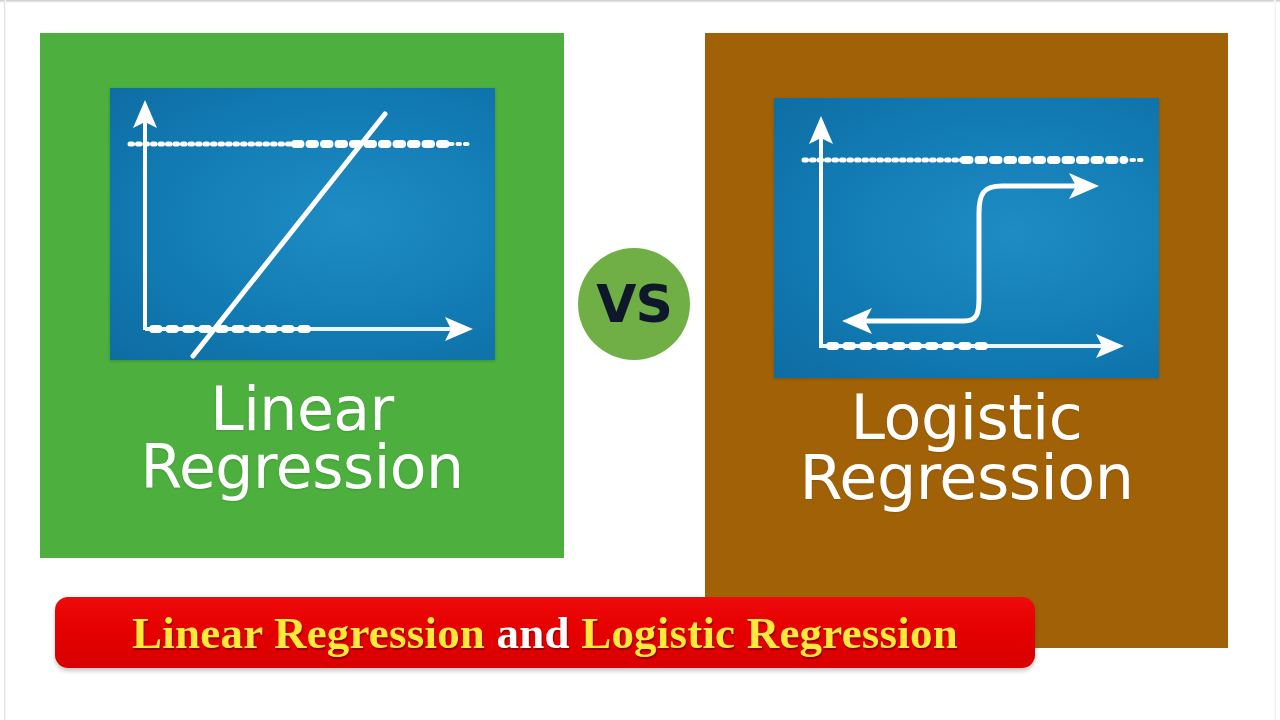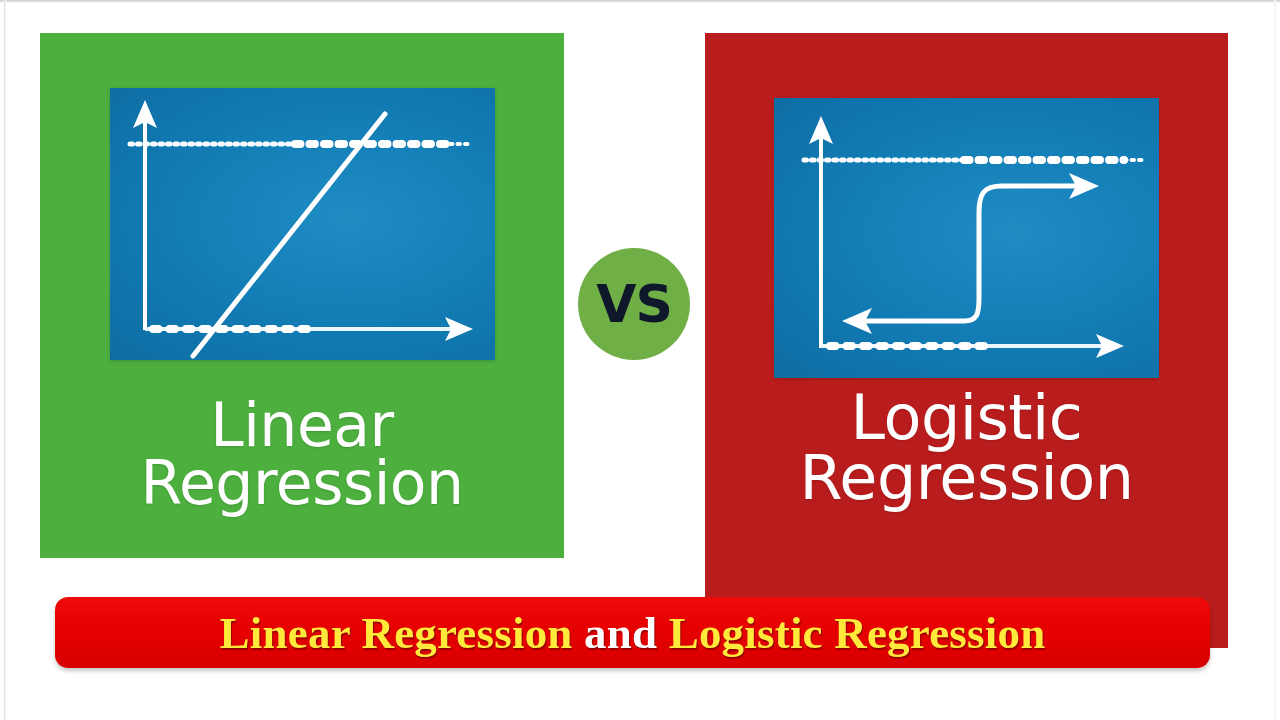--- a/index.html
+++ b/index.html
@@ -51,21 +51,21 @@
     top: 33px;
     width: 524px;
     height: 525px;
     background: #4CAF3E;
   }
   .panel-right {
     left: 705px;
     top: 33px;
     width: 523px;
     height: 615px;
-    background: #b91c1c;
+    background: #a16207;
   }
 
   .chart-frame {
     position: relative;
     margin-top: 55px;
     background: radial-gradient(ellipse at 62% 48%, #1F8CC4 0%, #127BB4 55%, #0E6CA2 100%);
     box-shadow: 0 1px 3px rgba(0,0,0,.18);
   }
   .panel-left .chart-frame {
     width: 385px;
@@ -76,21 +76,21 @@
     height: 280px;
     margin-top: 65px;
   }
   .chart-frame svg {
     display: block;
     width: 100%;
     height: 100%;
   }
 
   .panel-caption {
-    margin-top: 36px;
+    margin-top: 20px;
     color: #ffffff;
     text-align: center;
     font-family: "DejaVu Sans", sans-serif;
     font-weight: 400;
     line-height: 0.97;
     letter-spacing: -0.5px;
     text-shadow: 0 1px 2px rgba(0,0,0,.13);
   }
   .panel-left .panel-caption { font-size: 60px; }
   .panel-right .panel-caption { font-size: 62px; margin-top: 10px; }
@@ -115,21 +115,21 @@
     font-size: 52px;
     letter-spacing: -1px;
     z-index: 5;
   }
 
   
   .banner {
     position: absolute;
     left: 55px;
     top: 597px;
-    width: 1155px;
+    width: 980px;
     height: 71px;
     background: linear-gradient(to bottom, #EE0B0B 0%, #E60000 45%, #D80000 100%);
     border-radius: 13px;
     display: flex;
     align-items: center;
     justify-content: center;
     box-shadow: 0 3px 4px rgba(0,0,0,.22);
   }
   .banner-text {
     font-family: "Liberation Serif", "DejaVu Serif", serif;

